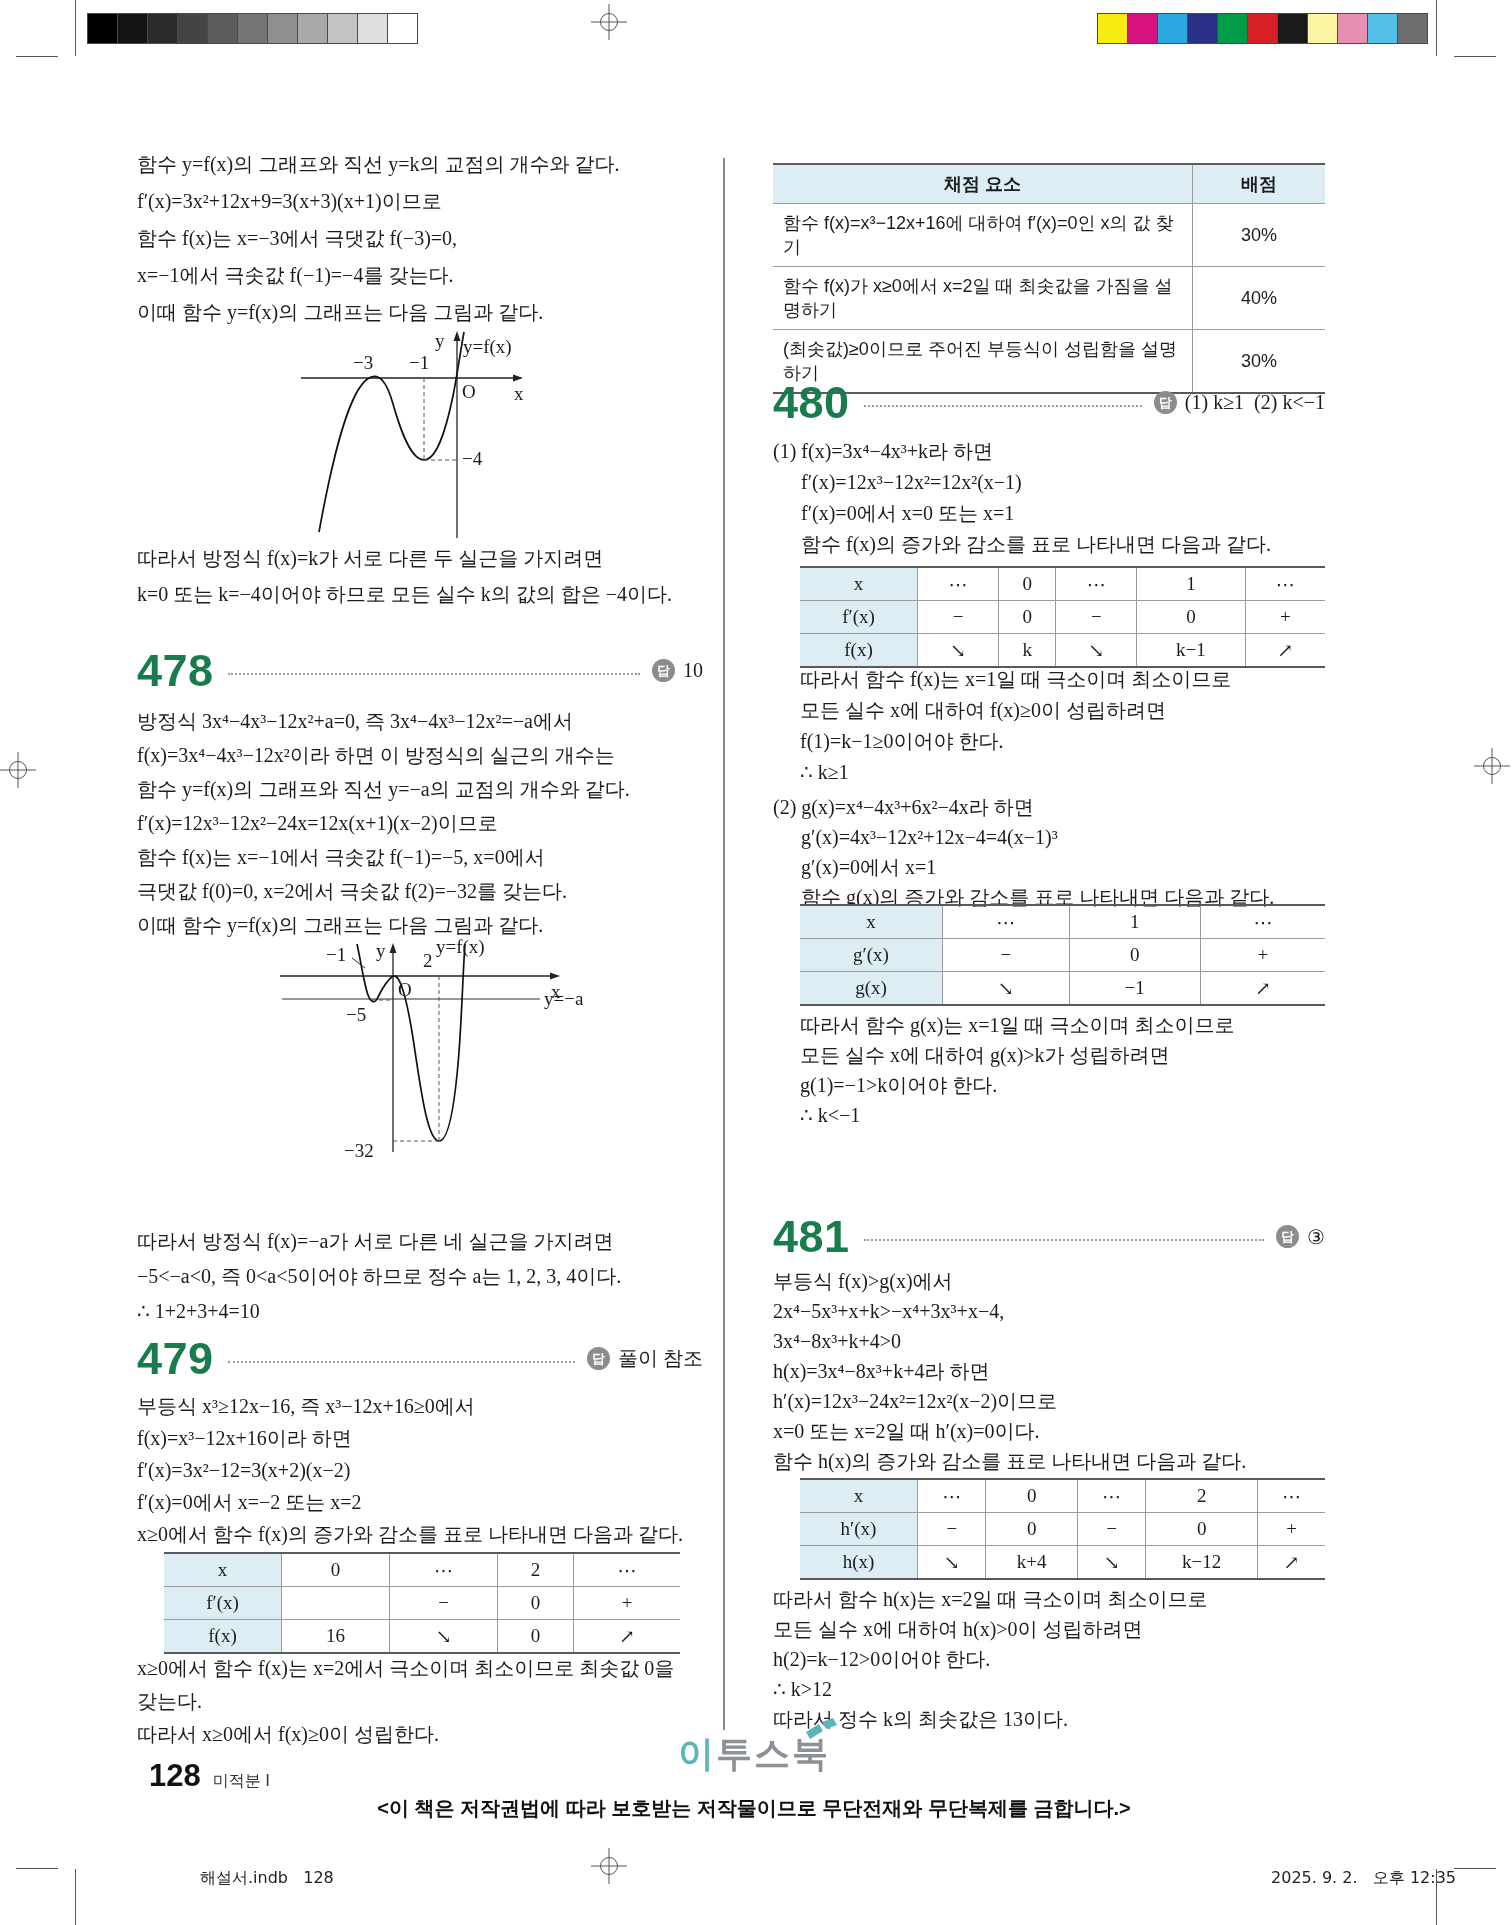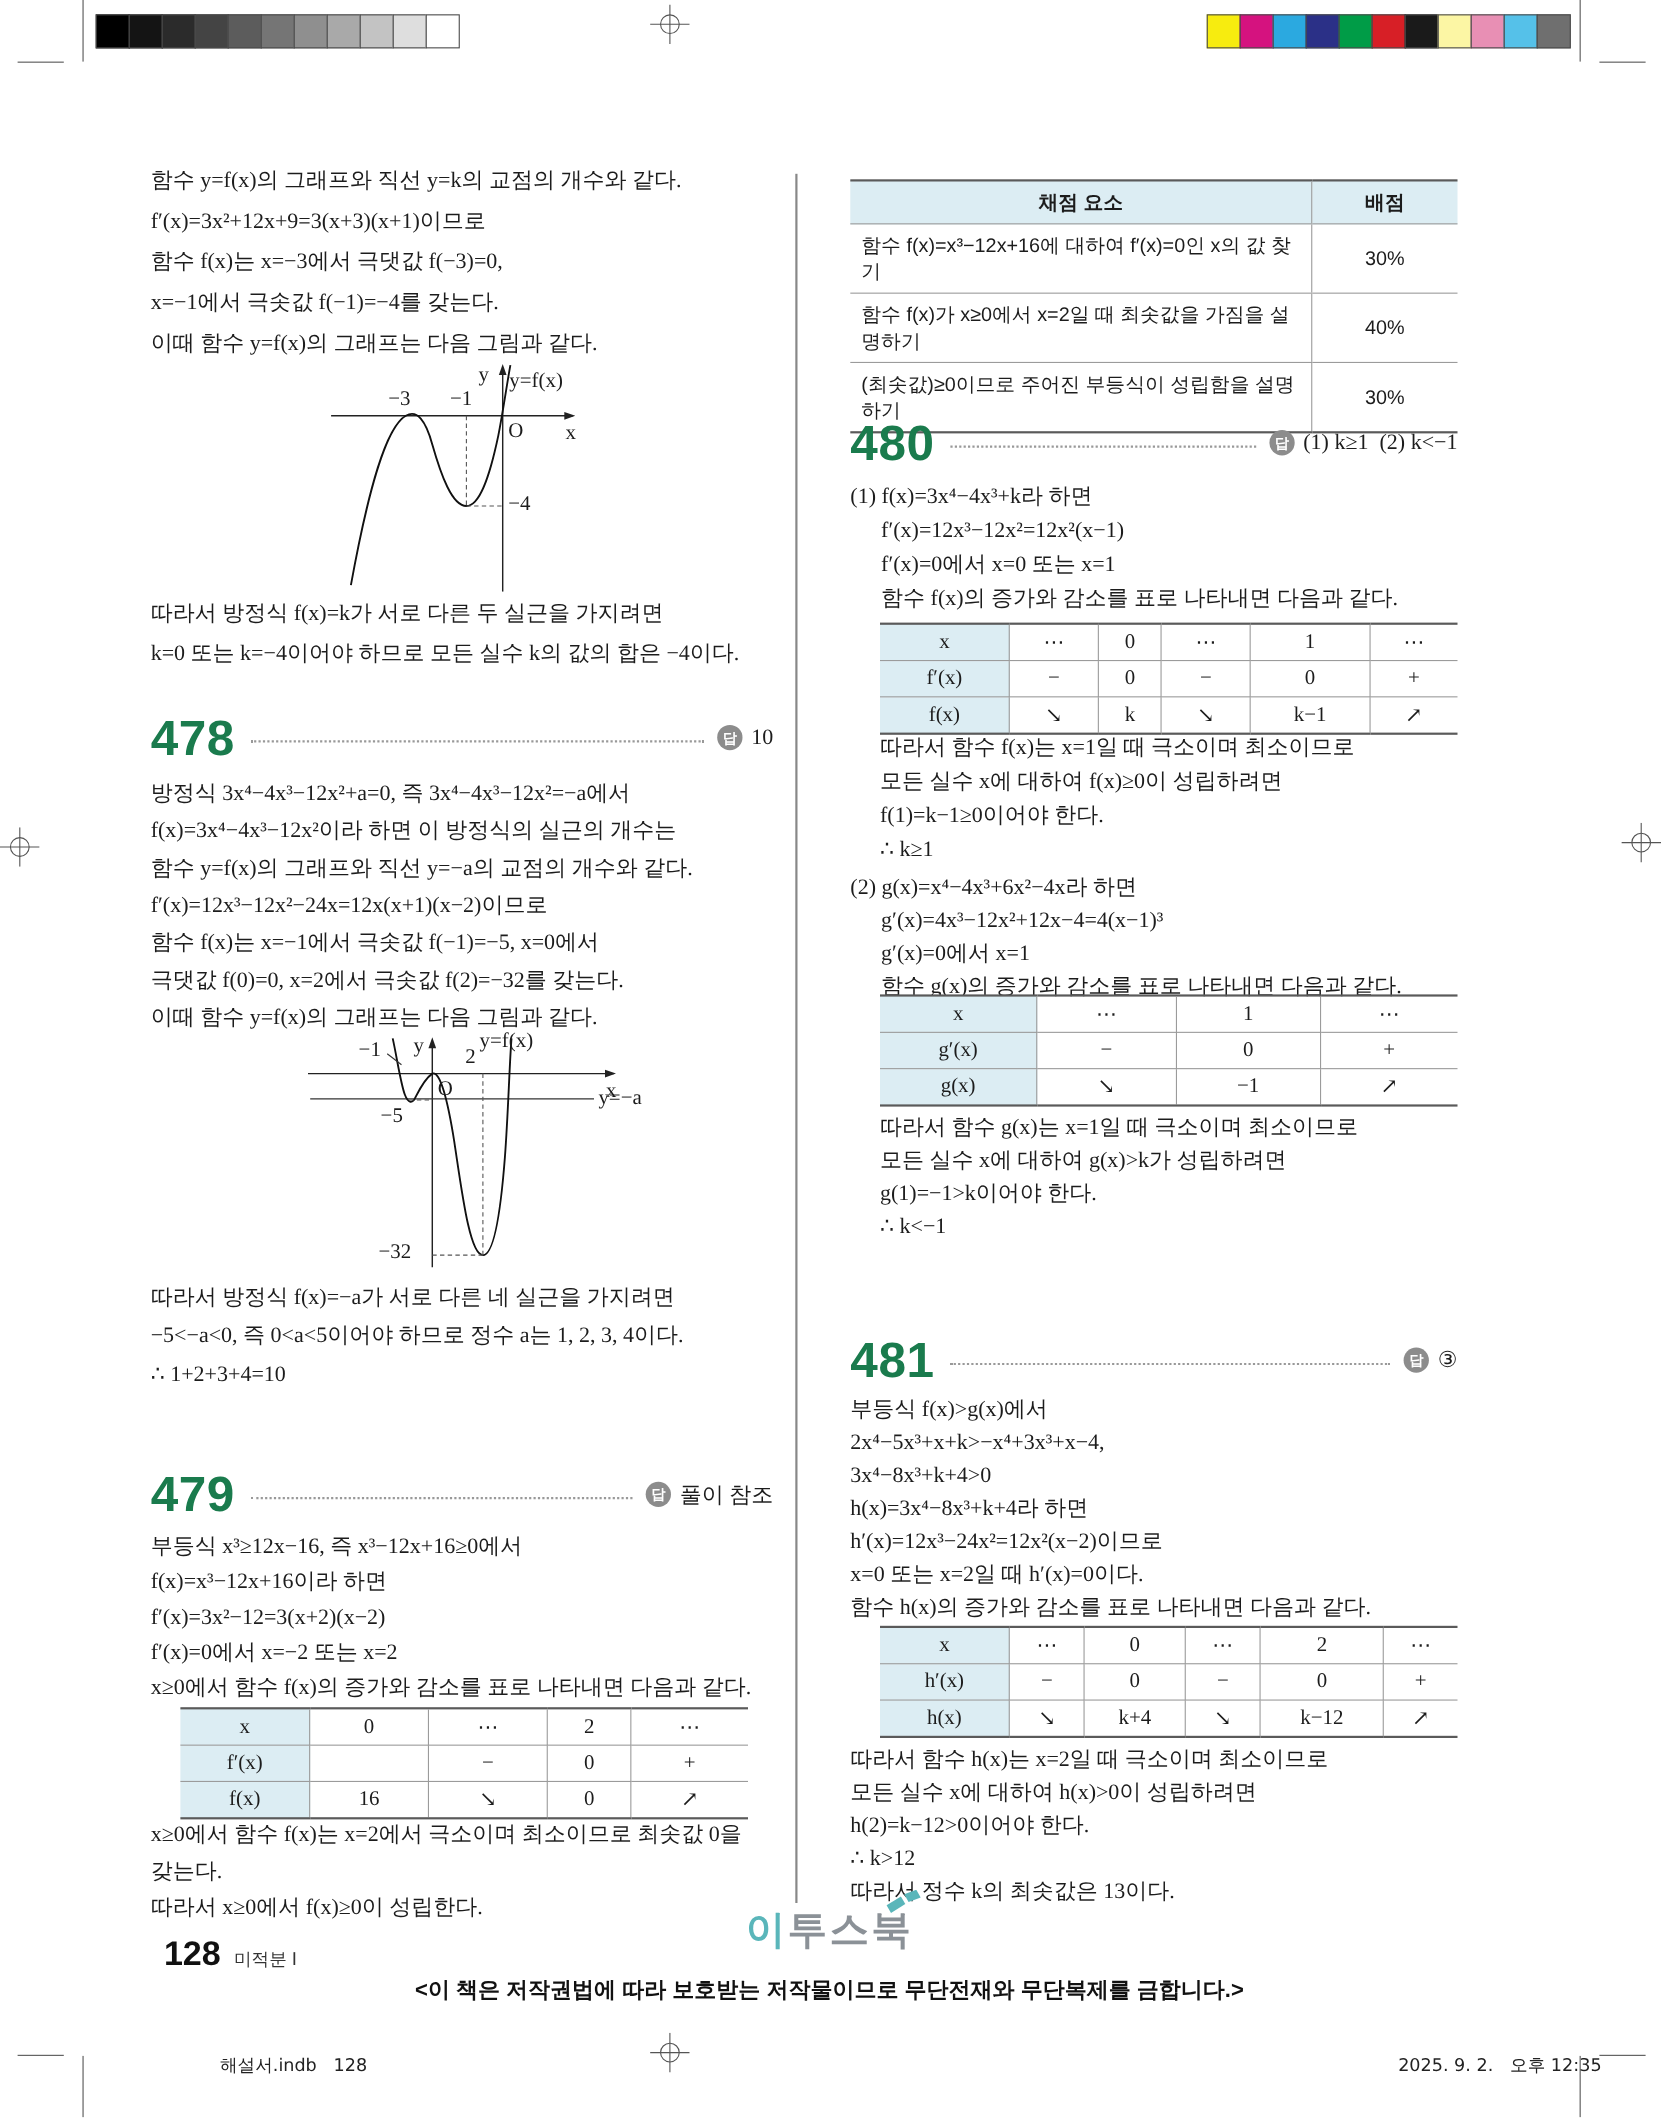--- a/index.html
+++ b/index.html
@@ -189,24 +189,24 @@
       <line x1="84" y1="22" x2="97" y2="32" stroke="#333" stroke-width="1"></line>
     </svg>
     <span class="glabel" style="left:108px;top:4px">y</span>
     <span class="glabel" style="left:168px;top:0px">y=f(x)</span>
     <span class="glabel" style="left:58px;top:8px">−1</span>
     <span class="glabel" style="left:130px;top:43px">O</span>
     <span class="glabel" style="left:155px;top:14px">2</span>
     <span class="glabel" style="left:283px;top:45px">x</span>
     <span class="glabel" style="left:276px;top:52px">y=−a</span>
     <span class="glabel" style="left:78px;top:68px">−5</span>
-    <span class="glabel" style="left:76px;top:192px">−32</span>
-  </div>
-
-  <div class="blk lh35" style="left:137px;top:1162px;width:566px">
+    <span class="glabel" style="left:76px;top:204px">−32</span>
+  </div>
+
+  <div class="blk lh35" style="left:137px;top:1224px;width:566px">
     <div class="ln">따라서 방정식 f(x)=−a가 서로 다른 네 실근을 가지려면</div>
     <div class="ln">−5&lt;−a&lt;0, 즉 0&lt;a&lt;5이어야 하므로 정수 a는 1, 2, 3, 4이다.</div>
     <div class="ln">∴ 1+2+3+4=10</div>
   </div>
 
   <div class="prob-head" style="left:137px;top:1336px;width:566px">
     <span class="prob-num">479</span>
     <span class="leader"></span>
     <span class="ansbox">
       <span class="badge">답</span>

